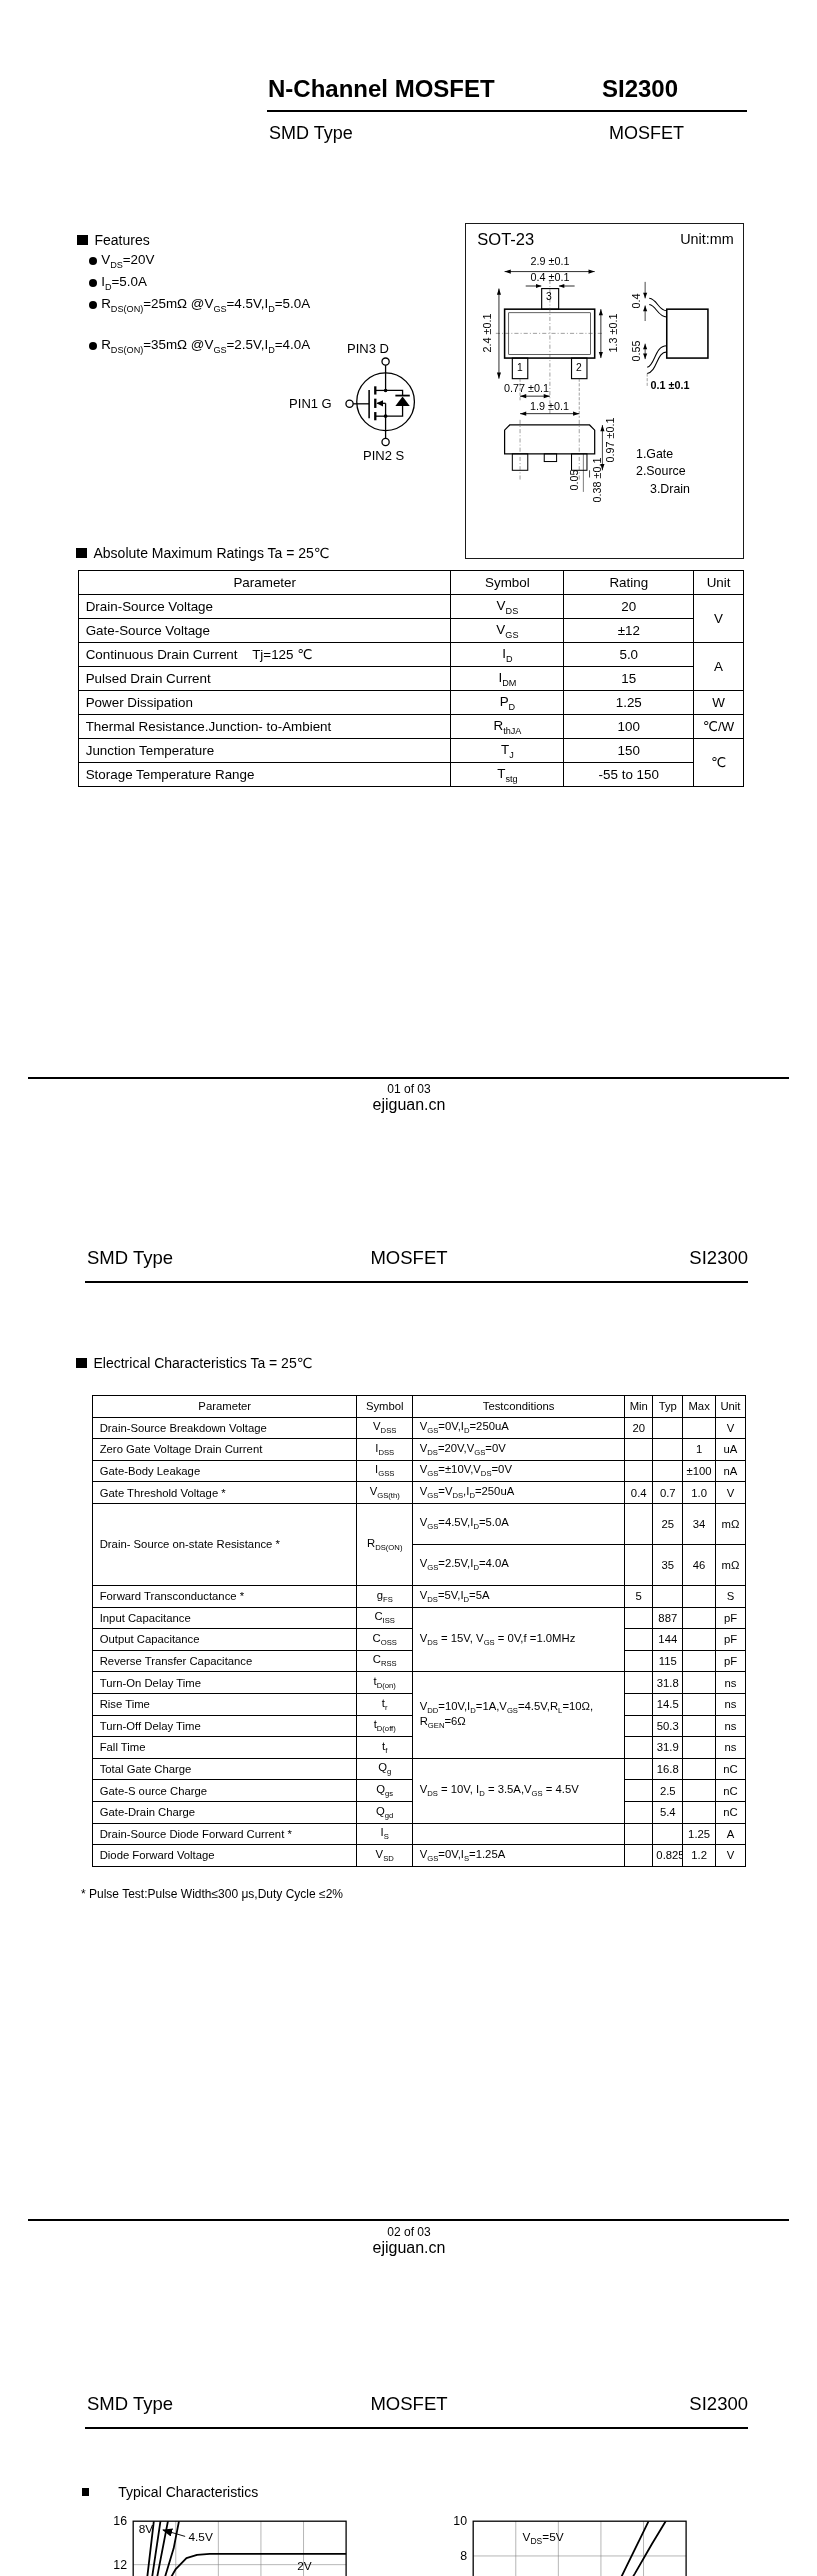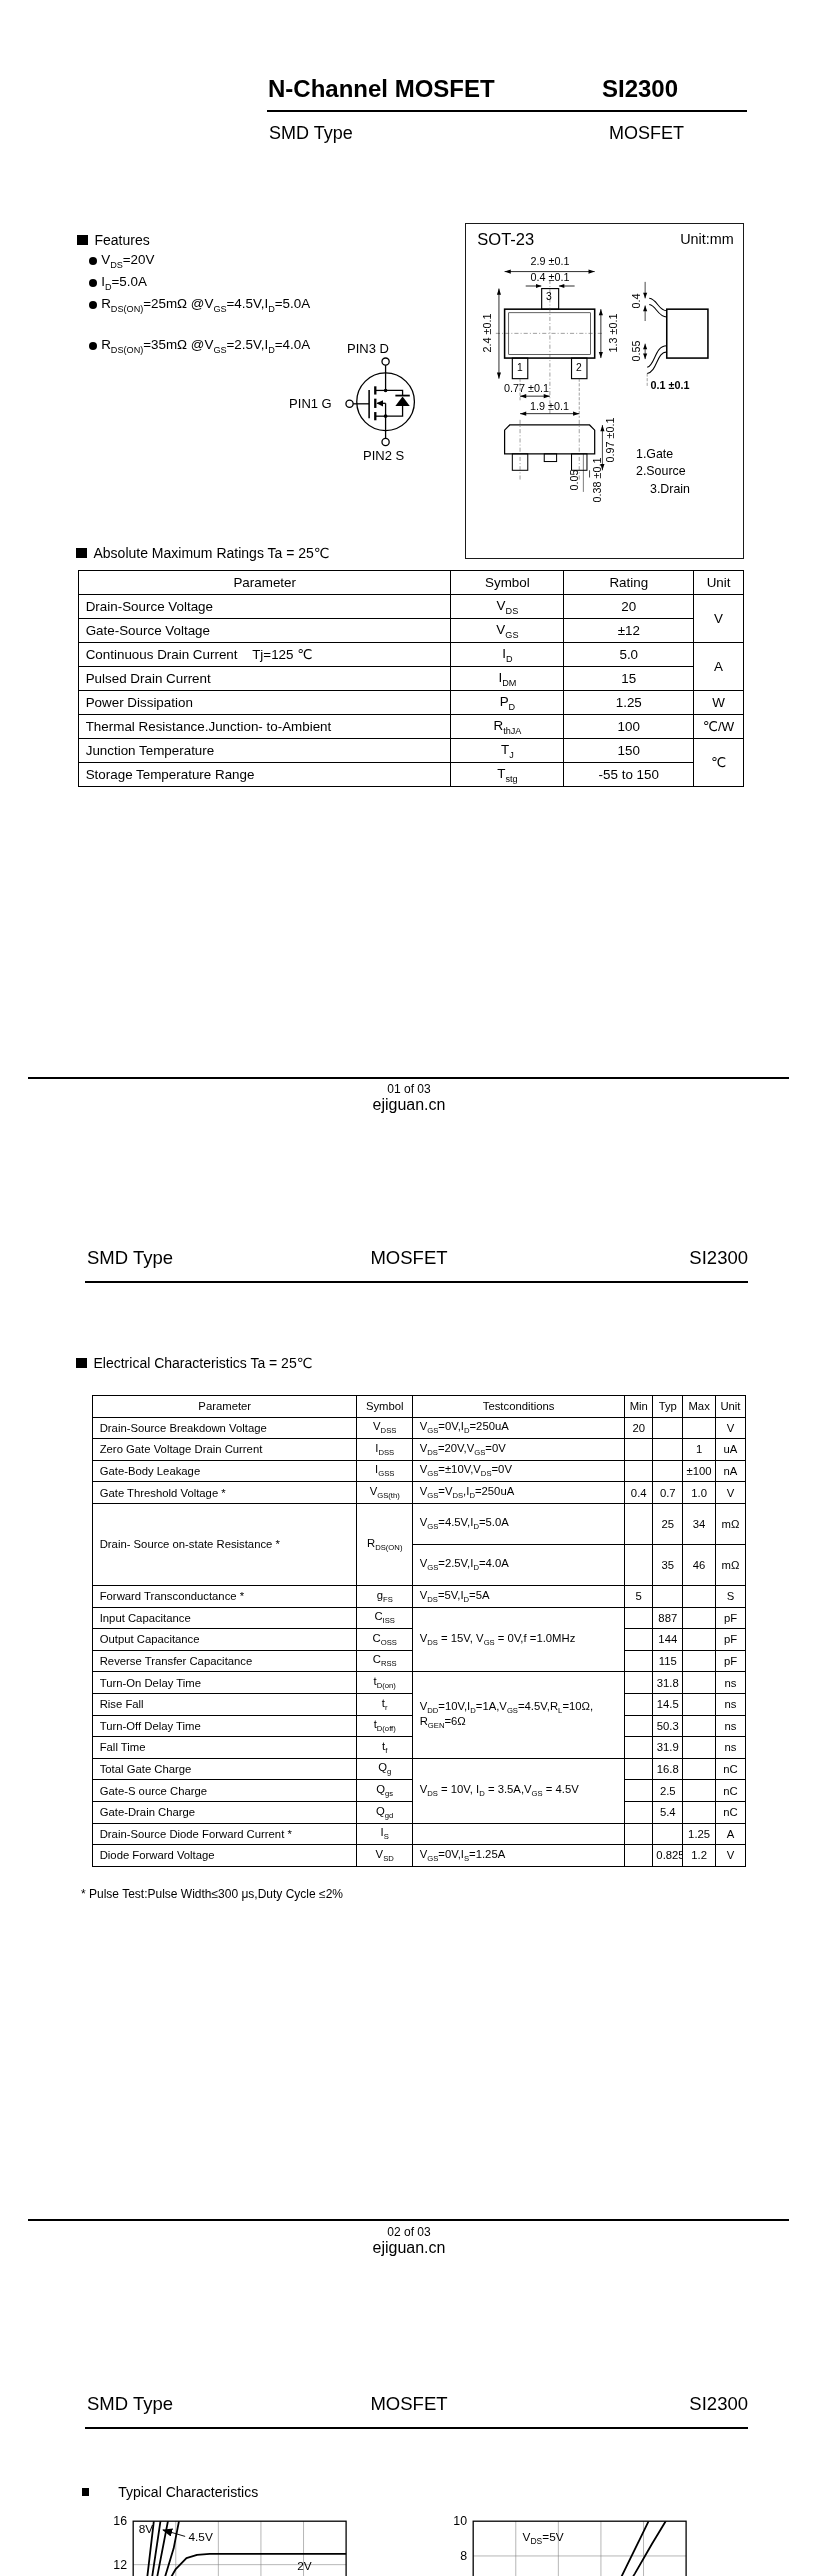--- a/index.html
+++ b/index.html
@@ -396,21 +396,21 @@
         <tr>
           <td class="pl">Turn-On Delay Time</td>
           <td>t<sub>D(on)</sub></td>
           <td rowspan="4" class="pl">V<sub>DD</sub>=10V,I<sub>D</sub>=1A,V<sub>GS</sub>=4.5V,R<sub>L</sub>=10Ω, R<sub>GEN</sub>=6Ω</td>
           <td></td>
           <td>31.8</td>
           <td></td>
           <td>ns</td>
         </tr>
         <tr>
-          <td class="pl">Rise Fall</td>
+          <td class="pl">Rise Time</td>
           <td>t<sub>r</sub></td>
           <td></td>
           <td>14.5</td>
           <td></td>
           <td>ns</td>
         </tr>
         <tr>
           <td class="pl">Turn-Off Delay Time</td>
           <td>t<sub>D(off)</sub></td>
           <td></td>

